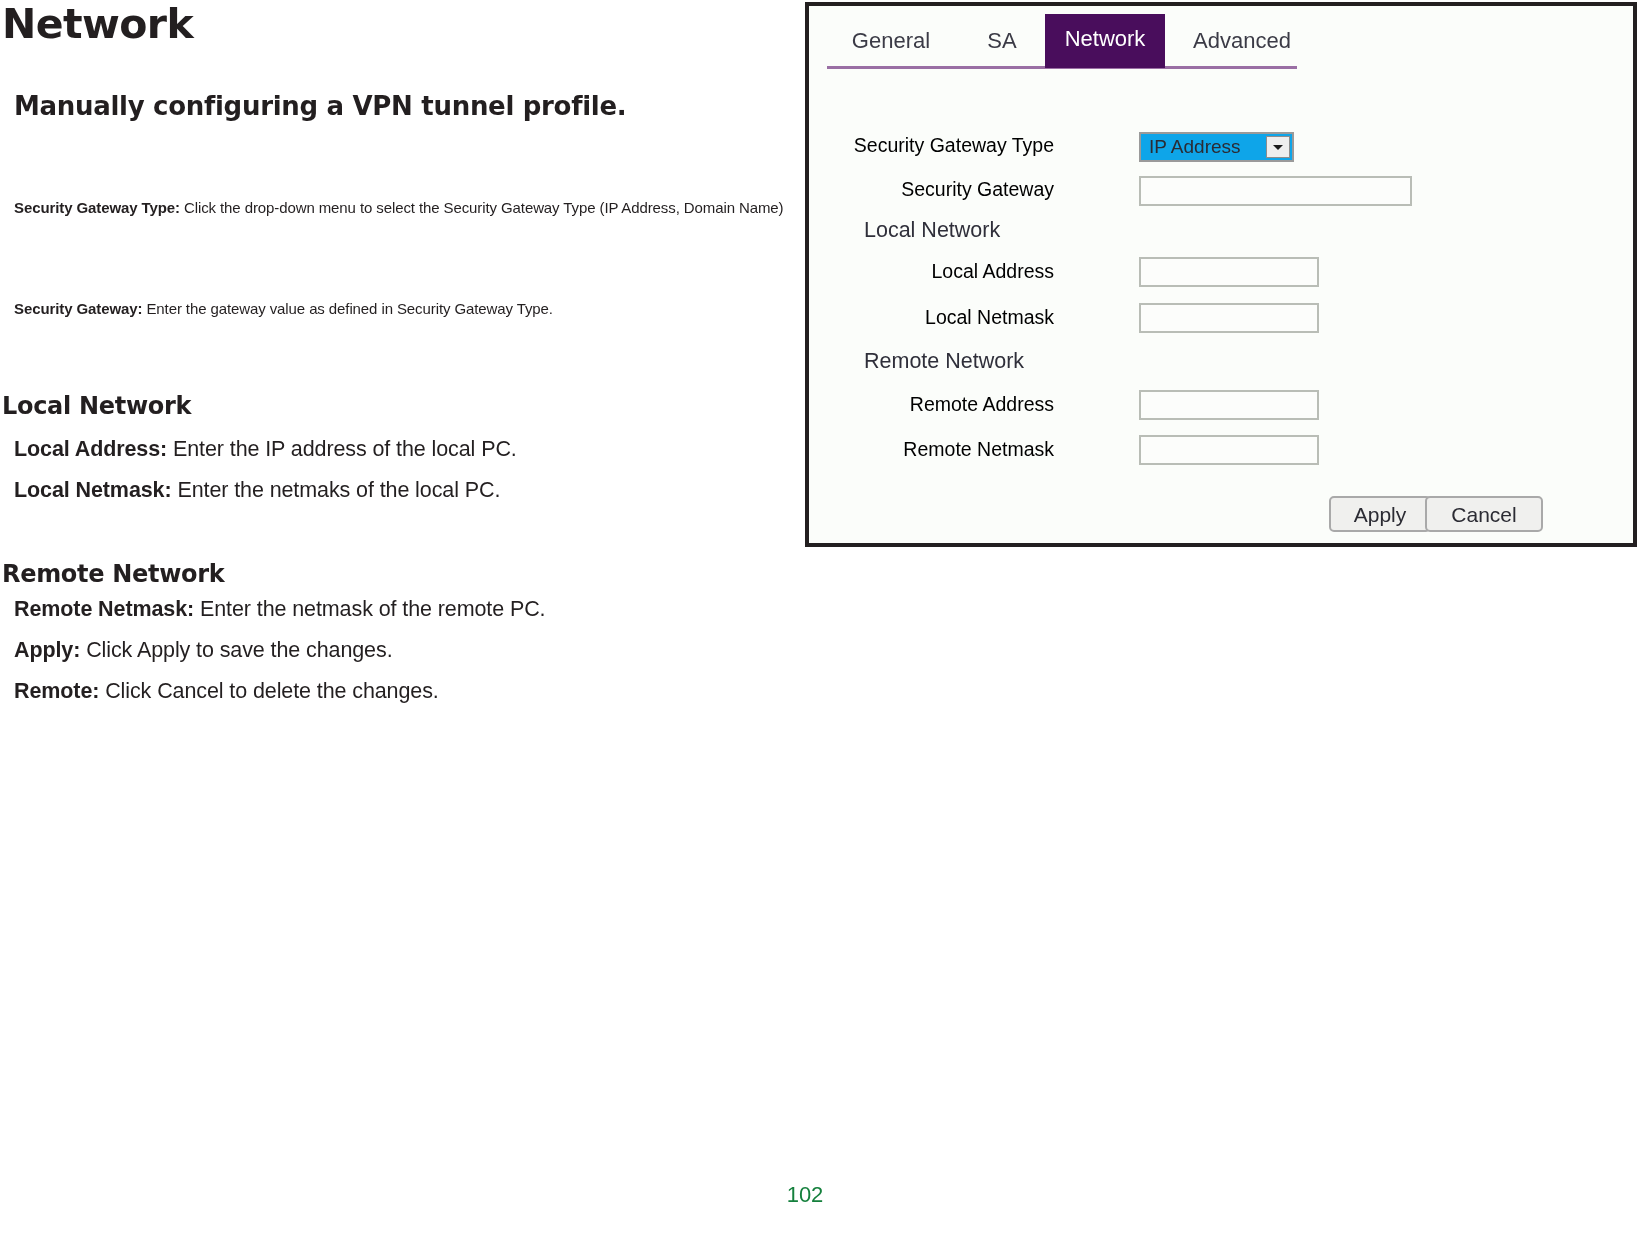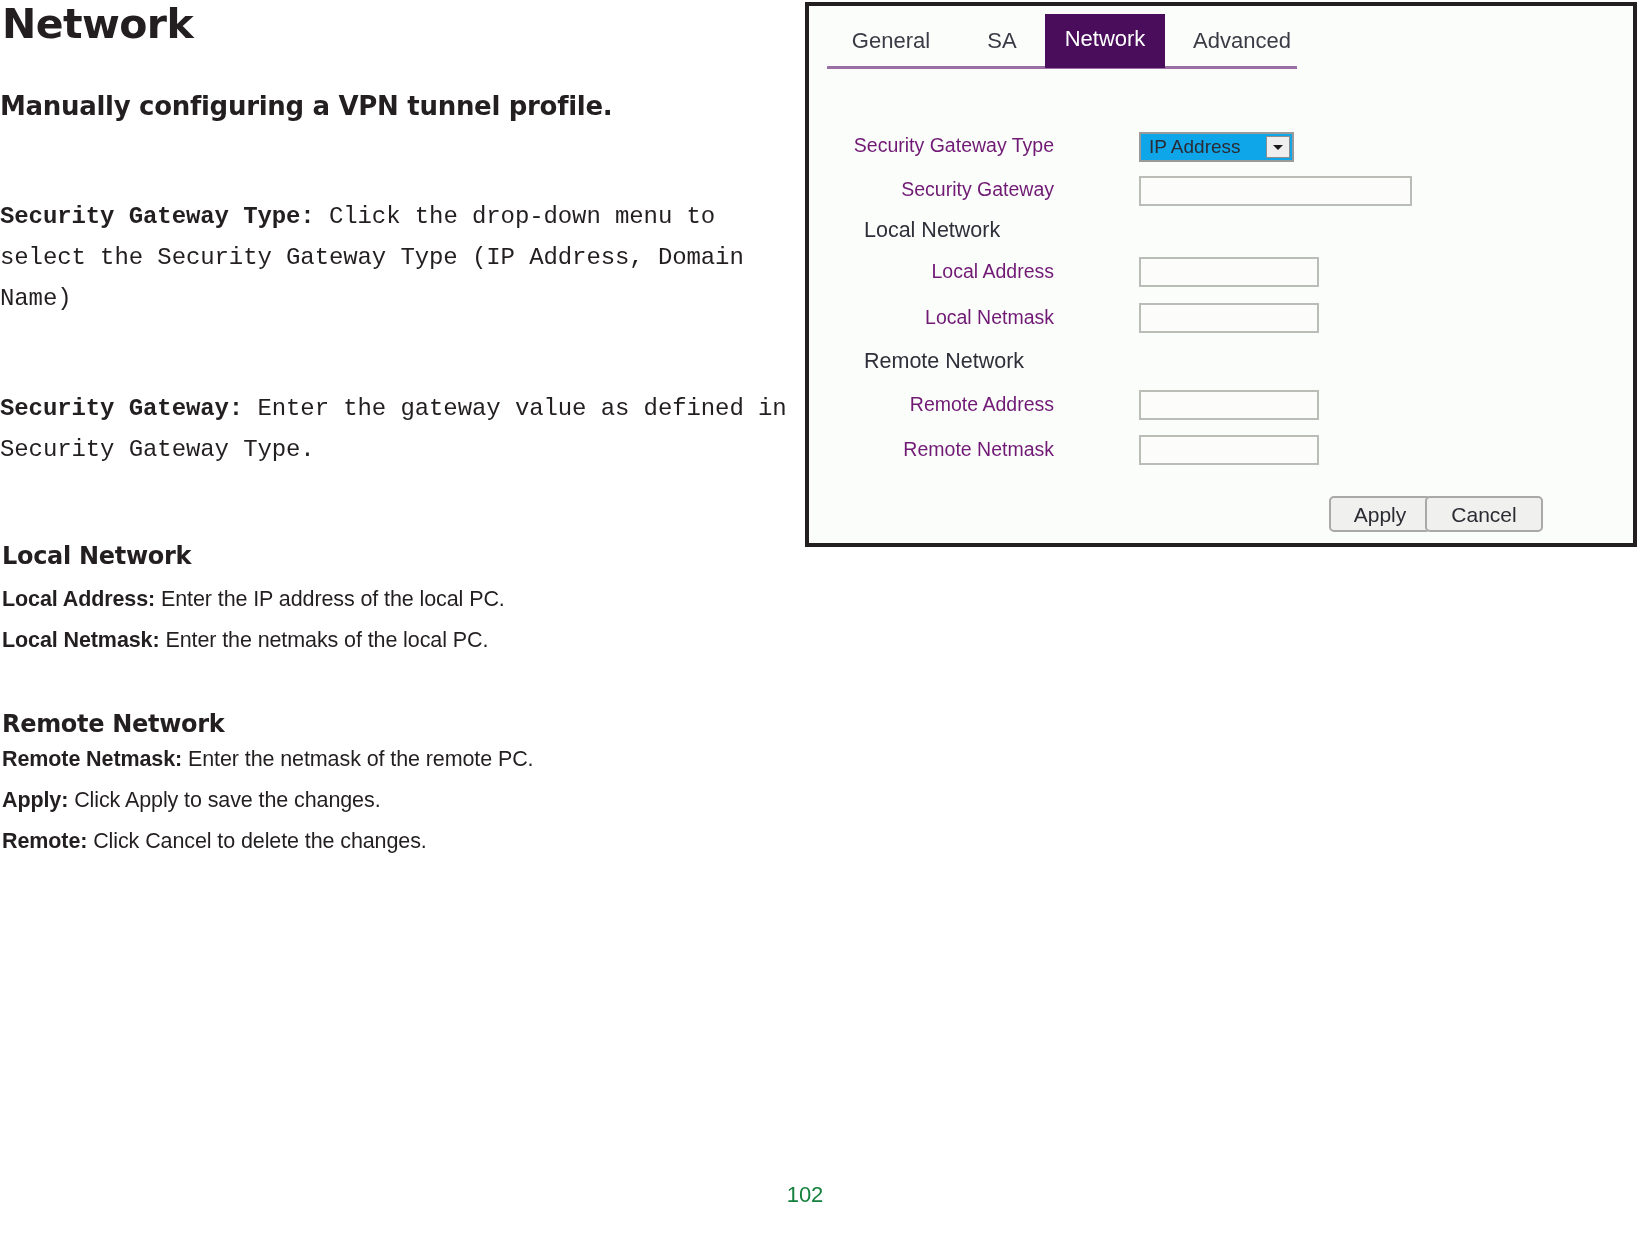--- a/index.html
+++ b/index.html
@@ -34,31 +34,30 @@
     line-height: 48px;
   }
 
   .subtitle {
     font-family: "DejaVu Sans", sans-serif;
     font-size: 26px;
     font-weight: bold;
     color: #231f20;
     letter-spacing: -0.3px;
     margin: 0;
-    padding: 42px 0 0 0;
+    padding: 42px 0 0 14px;
     line-height: 32px;
   }
 
   .para {
-    font-size: 24px;
+    font-size: 15px;
     color: #231f20;
     line-height: 41px;
-    padding-left: 0;
+    padding-left: 14px;
     letter-spacing: -0.1px;
-    font-family: Liberation Mono, monospace;
   }
   .para b { font-weight: bold; }
 
   .p-sgt { padding-top: 50px; }
   .p-sg  { padding-top: 45px; }
 
   .sec-head {
     font-family: "DejaVu Sans", sans-serif;
     font-size: 24px;
     font-weight: bold;
@@ -67,21 +66,21 @@
     padding-left: 2px;
     line-height: 30px;
   }
   .sec-head.local  { padding-top: 47px; }
   .sec-head.remote { padding-top: 48px; }
 
   .line {
     font-size: 21.5px;
     color: #231f20;
     line-height: 41px;
-    padding-left: 2px;
+    padding-left: 14px;
     letter-spacing: -0.1px;
     white-space: nowrap;
   }
   .line b { font-weight: bold; }
   .line.first { padding-top: 8px; }
 
   .page-number {
     position: absolute;
     left: 0;
     top: 1182px;
@@ -132,21 +131,21 @@
   .tab.t3 { left: 368px; width: 130px; }
 
   .form {
     position: absolute;
     left: 0; top: 0; right: 0; bottom: 0;
   }
 
   .lbl {
     position: absolute;
     font-size: 19.5px;
-    color: #701a75;
+    color: #000000;
     text-align: right;
     width: 260px;
     left: -15px;
     white-space: nowrap;
   }
   .lbl.grp {
     font-size: 21.5px;
     color: #2f2f3a;
     text-align: left;
     left: 55px;

